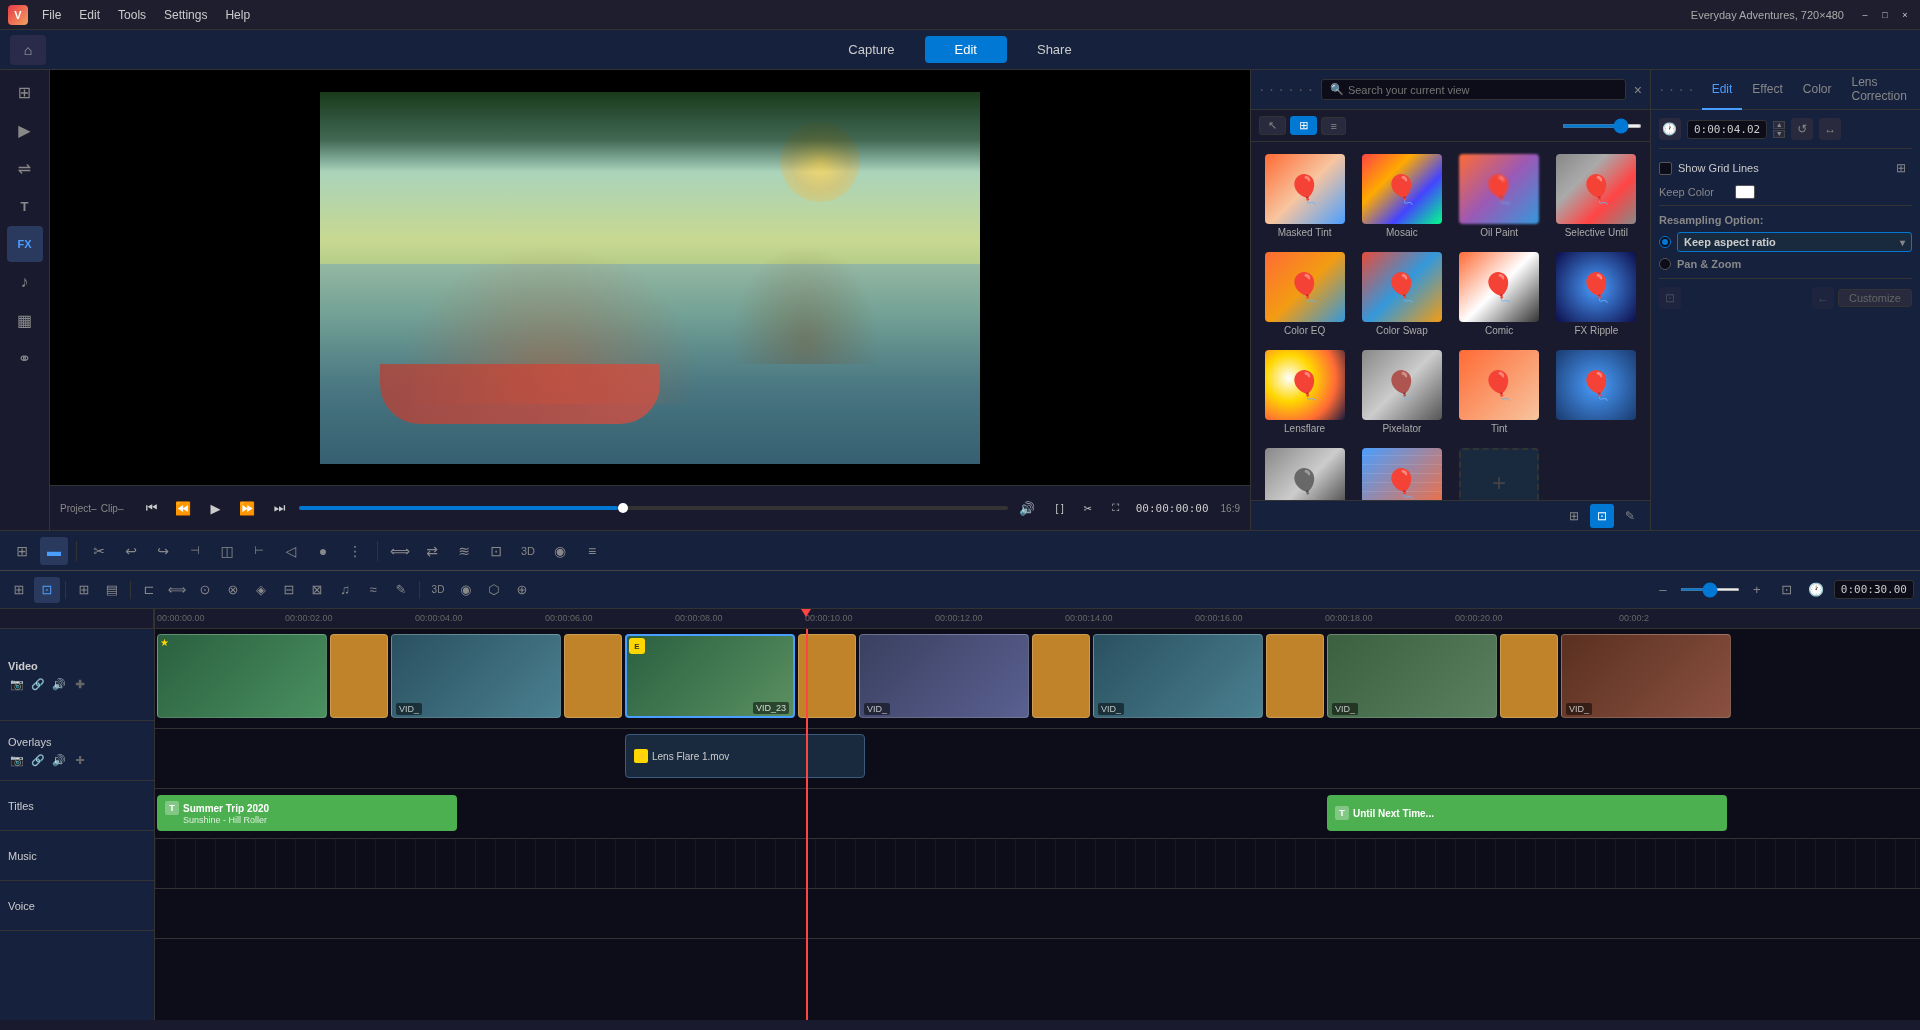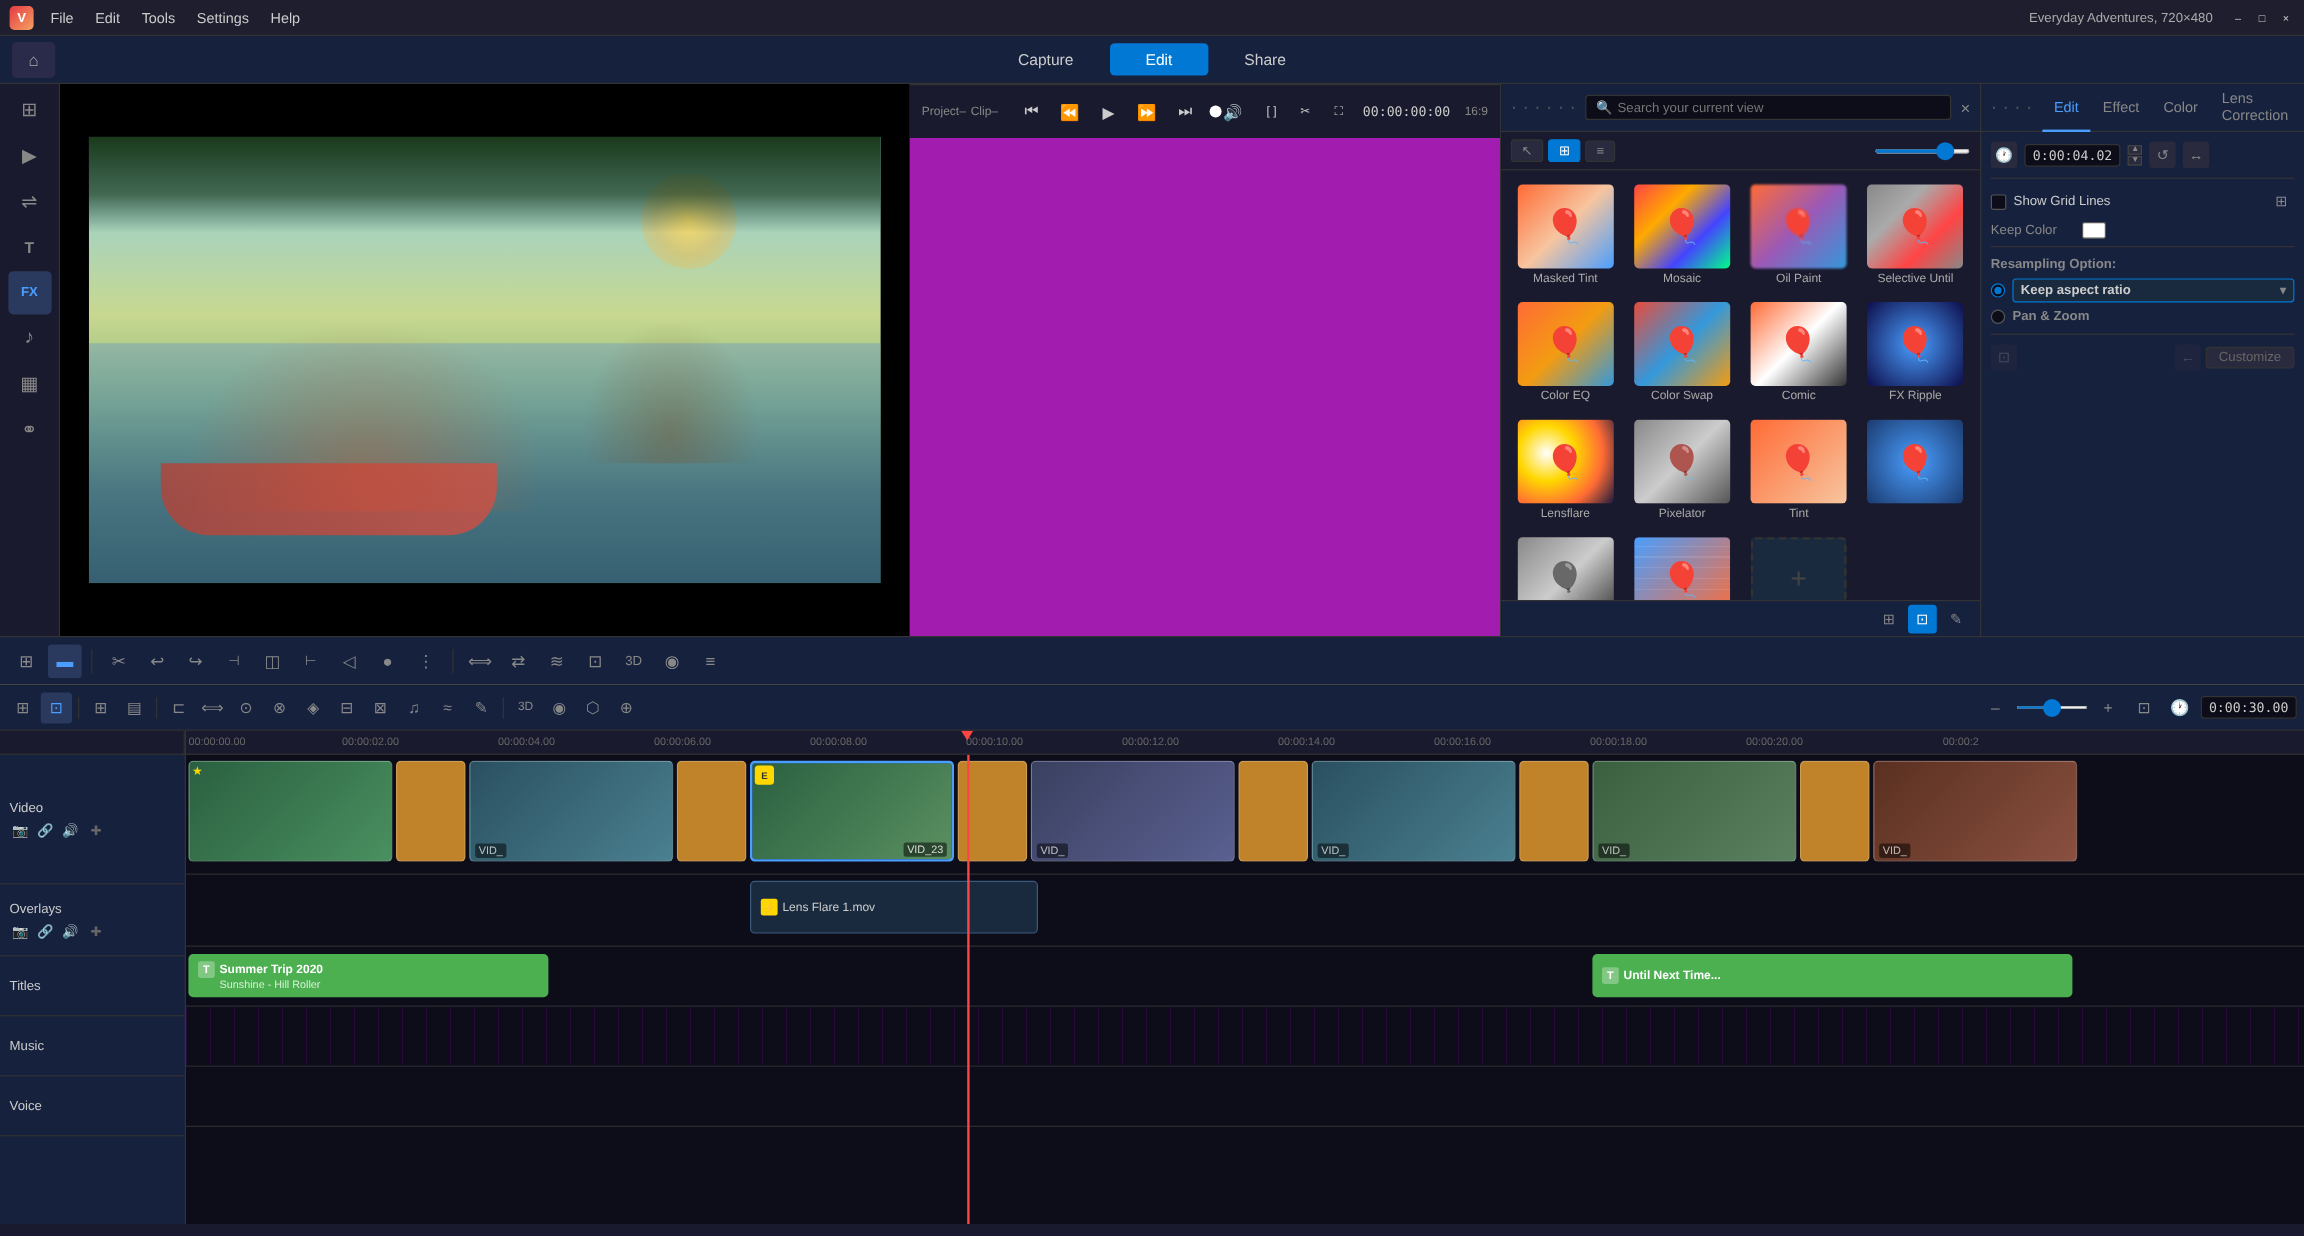--- a/index.html
+++ b/index.html
@@ -20,21 +20,21 @@
     .topnav-home { position: absolute; left: 10px; width: 36px; height: 30px; background: #2a2a4a; border-radius: 4px; display: flex; align-items: center; justify-content: center; cursor: pointer; color: #aaa; font-size: 14px; }
     .topnav-btn { padding: 6px 30px; border-radius: 4px; cursor: pointer; font-size: 13px; color: #ccc; }
     .topnav-btn.active { background: #0078d4; color: white; }
 
     
     .left-sidebar { width: 50px; background: #1a1a2e; border-right: 1px solid #333; display: flex; flex-direction: column; align-items: center; padding: 4px 0; gap: 2px; }
     .sidebar-icon { width: 36px; height: 36px; display: flex; align-items: center; justify-content: center; border-radius: 4px; cursor: pointer; color: #888; font-size: 16px; }
     .sidebar-icon.fx-active { background: #2a3a5e; color: #4a9eff; }
 
     
-    .video-preview { flex: 1; background: #a21caf; display: flex; flex-direction: row; }
+    .video-preview { flex: 1; background: #a21caf; display: flex; flex-direction: column; }
     .preview-area { flex: 1; background: #000; position: relative; overflow: hidden; display: flex; align-items: center; justify-content: center; }
     .preview-controls { height: 45px; background: #1a1a2e; display: flex; align-items: center; padding: 0 10px; gap: 8px; border-top: 1px solid #333; }
     .progress-bar { flex: 1; height: 4px; background: #333; border-radius: 2px; position: relative; cursor: pointer; }
     .progress-fill { width: 45%; height: 100%; background: #0078d4; border-radius: 2px; }
     .progress-thumb { width: 10px; height: 10px; background: white; border-radius: 50%; position: absolute; top: -3px; left: 45%; }
     .ctrl-btn { width: 24px; height: 24px; display: flex; align-items: center; justify-content: center; cursor: pointer; color: #ccc; font-size: 13px; border-radius: 3px; }
     .time-display { color: #ccc; font-size: 11px; font-family: monospace; }
 
     
     .effects-panel { width: 400px; background: #1a1a2e; border-left: 1px solid #333; display: flex; flex-direction: column; }
@@ -85,21 +85,21 @@
     .timeline-toolbar { height: 38px; background: #16213e; border-bottom: 1px solid #333; display: flex; align-items: center; padding: 0 6px; gap: 2px; }
     .tl-btn { width: 26px; height: 26px; display: flex; align-items: center; justify-content: center; cursor: pointer; color: #888; border-radius: 3px; font-size: 13px; }
     .tl-btn.active { background: #2a3a5e; color: #4a9eff; }
     .tl-sep { width: 1px; height: 18px; background: #333; margin: 0 3px; }
     .tl-zoom { display: flex; align-items: center; gap: 4px; margin-left: auto; font-size: 11px; color: #888; }
     .tl-time-display { font-family: monospace; font-size: 11px; color: #ccc; background: #0d0d1a; border: 1px solid #333; padding: 2px 6px; border-radius: 3px; }
 
     .timeline-body { flex: 1; display: flex; overflow: hidden; }
     .tl-tracks-header { width: 155px; background: #16213e; border-right: 1px solid #333; display: flex; flex-direction: column; }
     .tl-track-label { border-bottom: 1px solid #333; display: flex; flex-direction: column; justify-content: center; }
-    .tl-track-label.video { height: 108px; }
+    .tl-track-label.video { height: 92px; font-weight: bold; }
     .tl-track-label.overlay { height: 60px; }
     .tl-track-label.titles { height: 50px; }
     .tl-track-label.music { height: 50px; }
     .tl-track-label.voice { height: 50px; }
     .tl-track-name { font-size: 11px; color: #ccc; padding: 4px 8px; }
     .tl-track-controls { display: flex; align-items: center; gap: 3px; padding: 0 8px; }
     .tl-track-ctrl { width: 18px; height: 18px; display: flex; align-items: center; justify-content: center; cursor: pointer; color: #666; font-size: 11px; border-radius: 2px; }
 
     .tl-content { flex: 1; overflow: hidden; position: relative; display: flex; flex-direction: column; }
     .tl-ruler-row { height: 20px; background: #1a1a2e; border-bottom: 1px solid #333; position: relative; }

